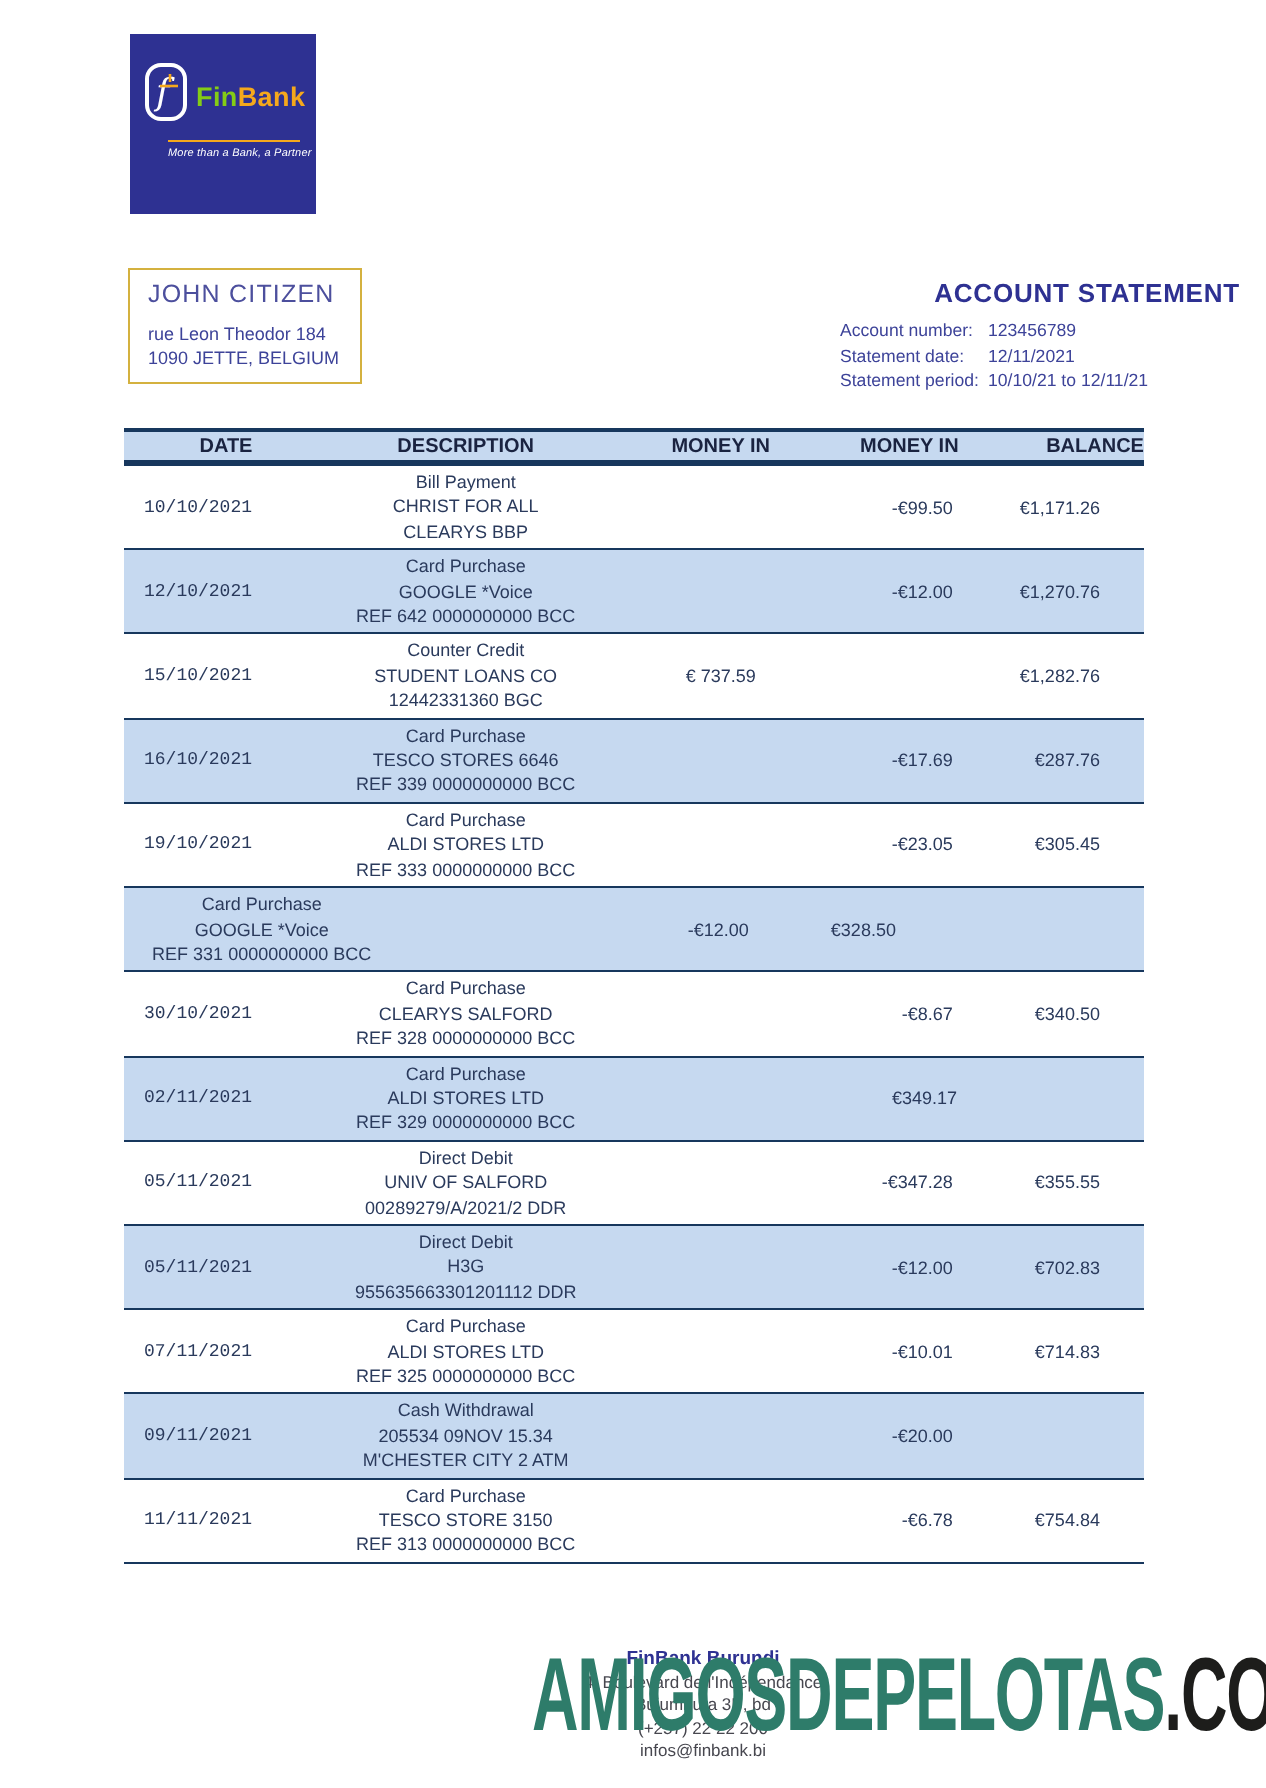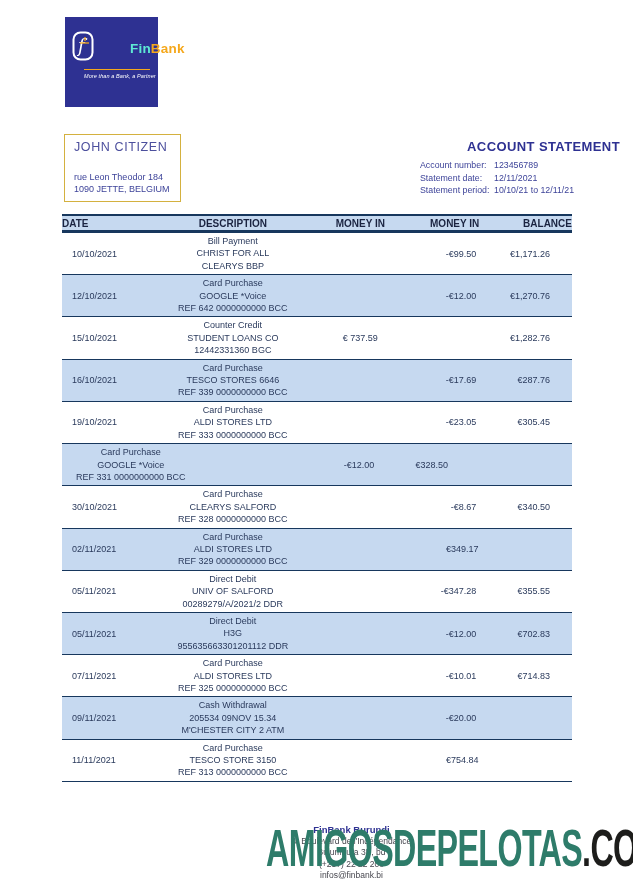--- a/index.html
+++ b/index.html
@@ -6,54 +6,54 @@
   html,body { background:#ffffff; }
   body { font-family:"Liberation Sans", sans-serif; }
   .page { position:relative; width:633px; height:894px; background:#ffffff; overflow:hidden; }
 
   
   .logo { position:absolute; left:65px; top:17px; width:93px; height:90px;
           background:#2e3192; color:#fff; padding:14px 6px 0 7px; }
   .logo-row { display:flex; align-items:center; gap:4px; }
   .logo-icon { flex:0 0 auto; display:inline-block; }
   .logo-text { font-size:13.5px; font-weight:bold; letter-spacing:.2px; white-space:nowrap; }
-  .logo-text .fin { color:#5eead4;margin-left:32px; }
+  .logo-text .fin { color:#84cc16; }
   .logo-text .bank { color:#f5a81c; }
   .logo-divider { height:1px; background:#f5a81c; width:66px; margin:4px 0 3px 12px; }
   .logo-tagline { font-size:5.5px; font-style:italic; color:#ffffff; white-space:nowrap;
                   margin-left:12px; letter-spacing:.1px; }
 
   
   .addr-box { position:absolute; left:64px; top:134px; border:1.5px solid #d4b13f;
               padding:5px 10px 6px 9px; color:#41449b; background:#fff; }
-  .addr-name { font-size:12.5px; letter-spacing:.6px; color:#4c4f9d; margin-bottom:18px; }
+  .addr-name { font-size:12.5px; letter-spacing:.6px; color:#4c4f9d; margin-bottom:8px; }
   .addr-line { font-size:9px; line-height:11.5px; color:#3d4399; }
 
   
   .stmt { position:absolute; left:420px; top:139px; width:200px; color:#3d4399; }
   .stmt-title { font-size:13px; font-weight:bold; color:#2e3192; letter-spacing:.4px; margin-bottom:5px;text-align:right; }
   .stmt-field { display:flex; font-size:8.8px; line-height:12.5px; }
   .stmt-label { width:74px; flex:0 0 auto; }
   .stmt-value { flex:1; }
 
   
   .txn-table { position:absolute; left:62px; top:214px; width:510px;
                border-top:2px solid #17375d; color:#2a3a5c; }
   .thead { display:flex; background:#c6d9f0; border-bottom:3px solid #17375d;
            font-size:10px; font-weight:bold; color:#1a2340; height:17px; align-items:center; }
   .trow  { display:flex; border-bottom:1.5px solid #17375d; }
   .trow.shaded { background:#c6d9f0; }
   .cell { font-size:9px; }
-  .c-date { width:20%; display:flex; align-items:center; padding-left:10px; }
+  .c-date { width:20%; display:flex; align-items:center; padding-left:10px;font-family:Liberation Mono, monospace; }
   .c-desc { width:27%; text-align:center; padding:2px 0; }
   .c-desc > div { line-height:12.4px; white-space:nowrap; }
   .c-in   { width:23%; display:flex; align-items:center; justify-content:center; }
   .c-out  { width:14%; display:flex; align-items:center; justify-content:flex-end; padding-right:14px; }
   .c-bal  { width:16%; display:flex; align-items:center; justify-content:flex-end; padding-right:22px; }
-  .h-date { width:20%; }
+  .h-date { width:20%; text-align:center; }
   .h-desc { width:27%; text-align:center; }
   .h-in   { width:23%; text-align:center; }
   .h-out  { width:14%; text-align:center; }
   .h-bal  { width:16%; text-align:right; }
 
   
   .footer { position:absolute; left:0; top:824px; width:633px; text-align:center;margin-left:35px; }
   .footer-bank { font-size:9.5px; font-weight:bold; color:#2e3192; line-height:12px; }
   .footer-line { font-size:8.5px; color:#47474f; line-height:11.3px; }
 
@@ -258,20 +258,21 @@
   </div>
 
   <div class="trow">
     <div class="cell c-date">11/11/2021</div>
     <div class="cell c-desc">
       <div>Card Purchase</div>
       <div>TESCO STORE 3150</div>
       <div>REF 313 0000000000 BCC</div>
     </div>
     <div class="cell c-in"></div>
+    <div class="cell c-out">-€6.78</div>
     <div class="cell c-bal">€754.84</div>
   </div>
 </div>
   </div>
 
   <div class="footer">
     <div class="footer-bank">FinBank Burundi</div>
     <div class="footer-line">4, Boulevard de l'Indépendance</div>
     <div class="footer-line">Bujumbura 3B, bd</div>
     <div class="footer-line">(+257) 22 22 200</div>

